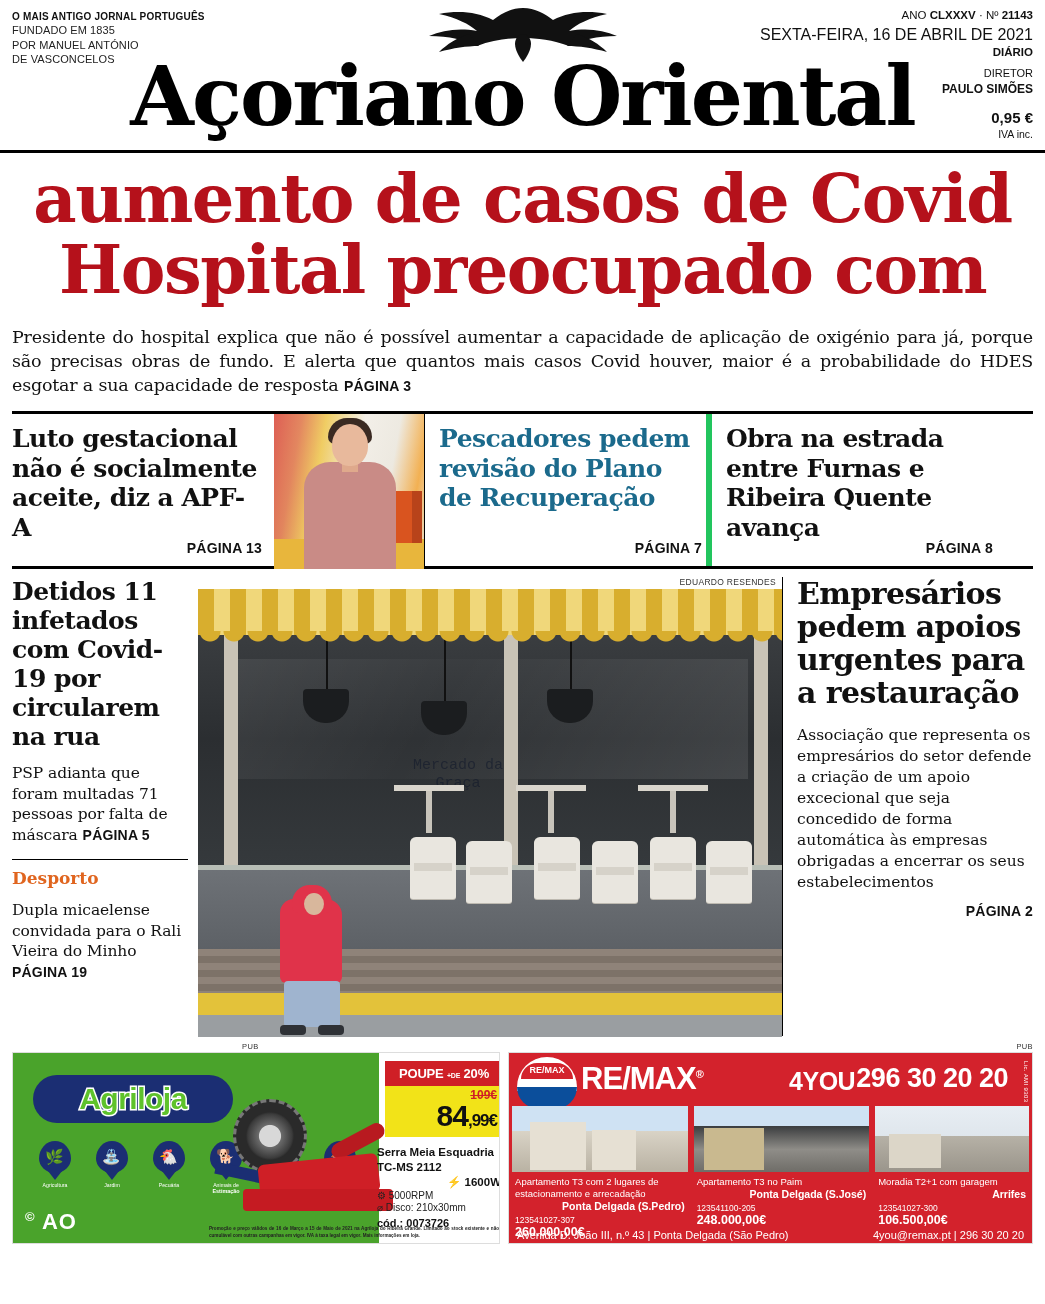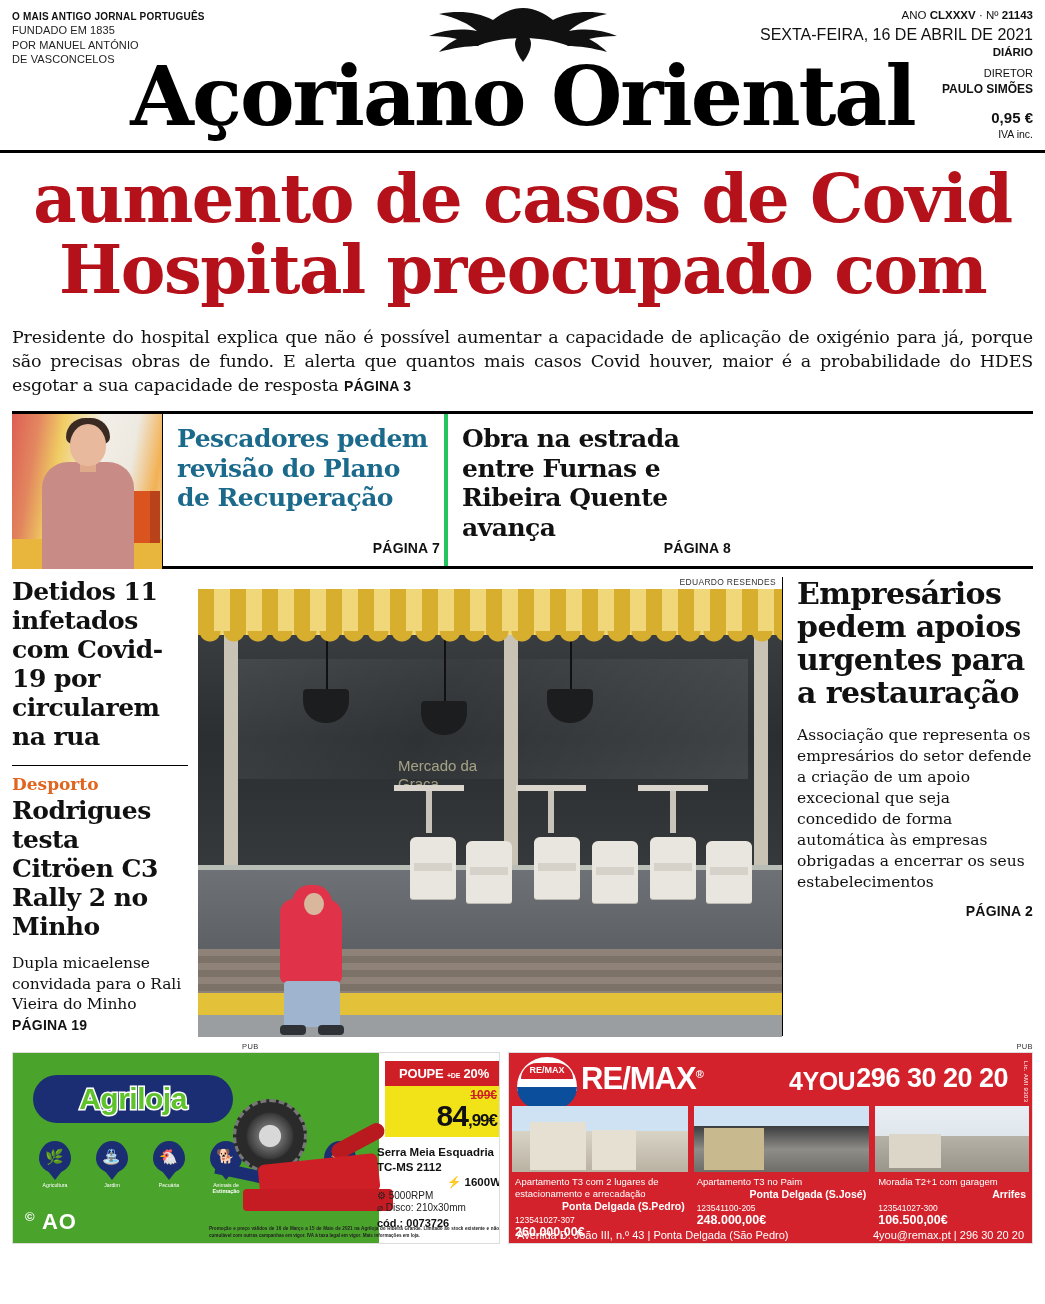--- a/index.html
+++ b/index.html
@@ -63,21 +63,21 @@
     text-align: justify; letter-spacing: -.2px;
   }
   .pg { font-family: "Liberation Sans", sans-serif; font-size: 14px; font-weight: bold; letter-spacing: .2px; }
 
   
   .teasers { display: flex; height: 155px; border-top: 3px solid #000; margin: 14px 12px 0 12px; }
   .tz { position: relative; padding: 10px 12px 0 0; }
   .tz.c1 { width: 262px; }
   .tz.c2 { width: 150px; padding: 0; }
   .tz.c3 { width: 282px; border-left: 1px solid #000; padding-left: 14px; }
-  .tz.c4 { width: 291px; border-left: 4px solid #22c55e; padding-left: 14px; }
+  .tz.c4 { width: 291px; border-left: 6px solid #22c55e; padding-left: 14px; }
   .tz h2 {
     font-family: "DejaVu Serif", serif; font-weight: bold;
     font-size: 25px; line-height: 1.18; letter-spacing: -.5px;
   }
   .tz.c3 h2 { color: #1b6a8c; }
   .tz .pgline { position: absolute; right: 12px; bottom: 10px; }
   .tz.c3 .pgline, .tz.c4 .pgline { right: 4px; }
   .portrait {
     width: 150px; height: 155px;
     background:
@@ -120,22 +120,22 @@
   .ph-awning { position: absolute; left: 0; top: 0; width: 100%; height: 46px;
     background: repeating-linear-gradient(90deg,#d8ae2e 0 16px,#f0d77a 16px 32px); }
   .ph-awning:after { content:""; position:absolute; left:0; bottom:-10px; width:100%; height:14px;
     background: radial-gradient(circle at 12px 0, #d8ae2e 10px, transparent 11px) repeat-x; background-size: 24px 14px; }
   .ph-glass { position: absolute; left: 0; top: 46px; width: 100%; height: 230px;
     background: linear-gradient(180deg,#3a3d40 0%,#2b2e31 45%,#35393c 100%); }
   .ph-refl { position: absolute; left: 30px; top: 70px; width: 520px; height: 120px;
     background: linear-gradient(120deg,rgba(255,255,255,.08),rgba(255,255,255,.02) 40%,rgba(255,255,255,.10)); }
   .ph-lamp { position: absolute; width: 46px; height: 34px; background: #1b1d1f; border-radius: 4px 4px 22px 22px; }
   .ph-lampwire { position: absolute; width: 2px; background: #111; }
-  .ph-sign { position: absolute; left: 200px; top: 168px; width: 120px; height: 46px; color: #fef9c3;
-    font-family: Liberation Sans, sans-serif; font-size: 15px; opacity: .55; line-height: 1.2; }
+  .ph-sign { position: absolute; left: 200px; top: 168px; width: 120px; height: 46px; color: #0f172a;
+    font-family: Liberation Mono, monospace; font-size: 15px; text-align: center; opacity: .55; line-height: 1.2; }
   .ph-pillar { position: absolute; top: 46px; width: 14px; height: 232px; background: #c9c3b6; }
   .ph-floor { position: absolute; left: 0; top: 276px; width: 100%; height: 84px; background: linear-gradient(180deg,#6f7378 0%,#5d6166 100%); }
   .ph-rail { position: absolute; left: 0; top: 276px; width: 100%; height: 5px; background: #b8beb6; }
   .ph-deck { position: absolute; left: 0; top: 360px; width: 100%; height: 44px;
     background: repeating-linear-gradient(180deg,#8f8379 0 7px,#7d7268 7px 14px); }
   .ph-yellow { position: absolute; left: 0; top: 404px; width: 100%; height: 22px; background: #e3c23a; }
   .ph-pave { position: absolute; left: 0; top: 426px; width: 100%; height: 22px; background: #9a9ea1; }
   .chair { position: absolute; width: 46px; height: 62px; background: #e9e6df; border-radius: 6px 6px 3px 3px; box-shadow: 0 1px 0 #bdb9b0; }
   .chair:after { content:""; position:absolute; left:4px; top:26px; width:38px; height:8px; background:#d6d2c9; }
   .table-g { position: absolute; width: 70px; height: 6px; background: #d9d5cc; }
@@ -292,20 +292,24 @@
       <div>Hospital preocupado com</div>
     </div>
     <div class="lead-sub">
       <span>Presidente do hospital explica que não é possível aumentar a capacidade de aplicação de oxigénio para já, porque são precisas obras de fundo. E alerta que quantos mais casos Covid houver, maior é a probabilidade do HDES esgotar a sua capacidade de resposta</span>
       <span class="pg">PÁGINA 3</span>
     </div>
   </div>
 
   <div class="teasers">
 
+    <div class="tz c1">
+      <h2>Luto gestacional não é socialmente aceite, diz a APF-A</h2>
+      <div class="pgline pg">PÁGINA 13</div>
+    </div>
 
     <div class="tz c2">
       <div class="portrait">
         <div class="bgband"></div>
         <div class="desk"></div>
         <div class="folder"></div>
         <div class="folder2"></div>
         <div class="body"></div>
         <div class="neck"></div>
         <div class="hair"></div>
@@ -322,27 +326,30 @@
       <h2>Obra na estrada entre Furnas e Ribeira Quente avança</h2>
       <div class="pgline pg">PÁGINA 8</div>
     </div>
   </div>
 
   <div class="mainblock">
 
     <div class="col-left">
       <div>
         <h2>Detidos 11 infetados com Covid-19 por circularem na rua</h2>
+        <p class="deck">
+          <span> PSP adianta que foram multadas 71 pessoas por falta de máscara</span>
+          <span class="pg">PÁGINA 5</span>
+        </p>
       </div>
 
       <div class="hr-left"></div>
 
       <div>
         <div class="kicker">Desporto</div>
-        <h2>Rodrigues testa Citröen C3 Rally 2 no Minho</h2>
         <p class="deck">
           <span>Dupla micaelense convidada para o Rali Vieira do Minho</span>
           <span class="pg">PÁGINA 19</span>
         </p>
       </div>
     </div>
 
     <div class="col-mid">
       <div class="photo-credit">EDUARDO RESENDES</div>
       <div class="photo">

